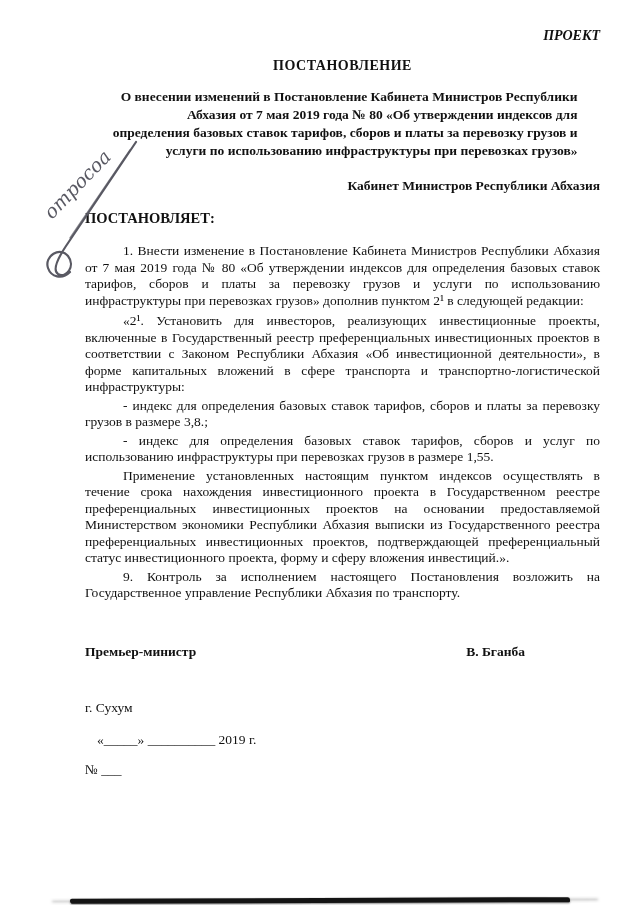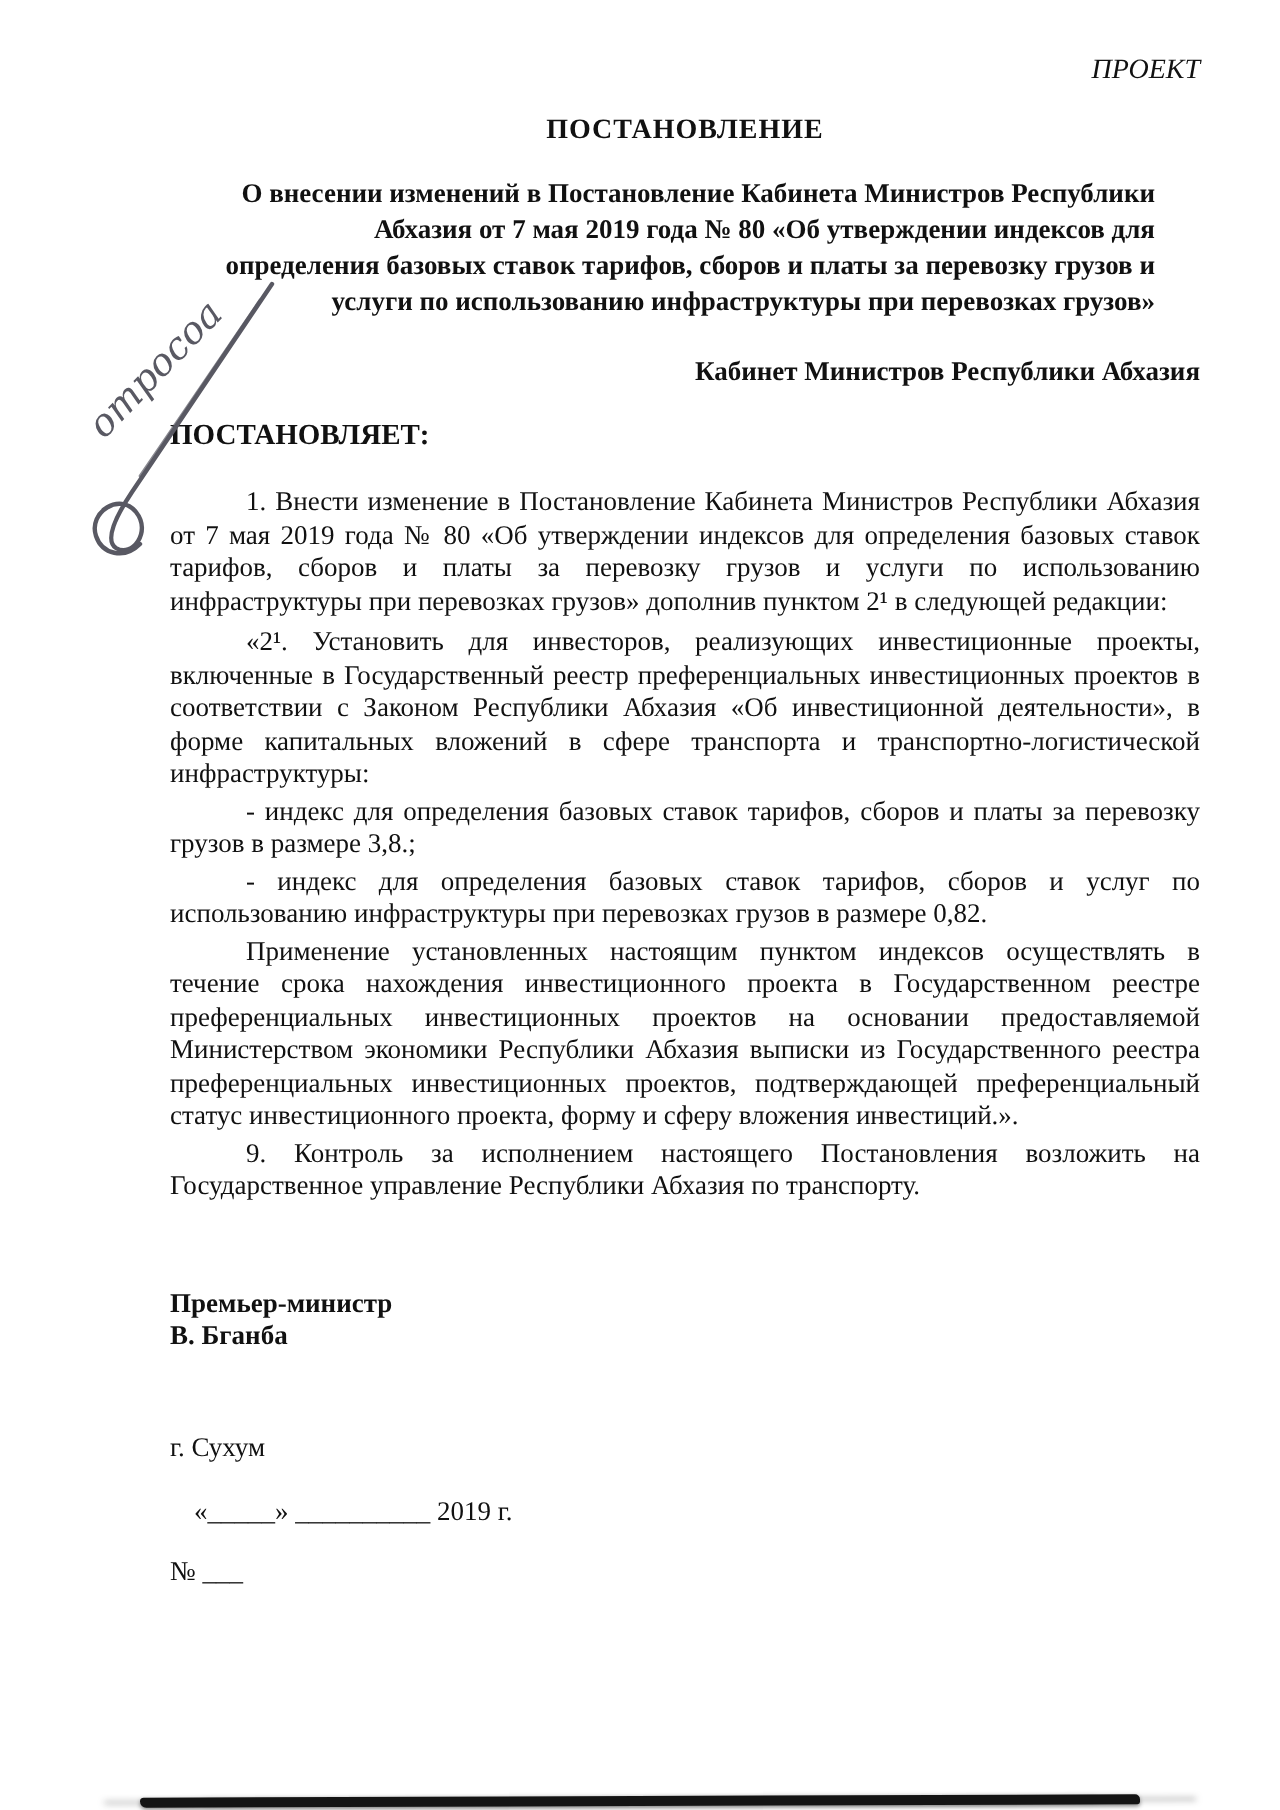--- a/index.html
+++ b/index.html
@@ -15,21 +15,21 @@
   .page {
     position: relative;
     width: 640px;
     height: 905px;
     background: #ffffff;
     box-sizing: border-box;
     padding: 28px 40px 0 85px;
   }
   .project {
     text-align: right;
-    font-weight: normal;
+    font-weight: bold;
     font-style: italic;
     font-size: 14px;
     margin: 0 0 14px 0;
   }
   .doc-type {
     text-align: center;
     font-weight: bold;
     font-size: 14px;
     margin: 0 0 14px 0;
     letter-spacing: 0.5px;
@@ -62,21 +62,20 @@
   .ind { text-indent: 38px; }
   .gap-before { margin-top: 4px; }
   .sig-row {
     display: flex;
     justify-content: space-between;
     align-items: baseline;
     font-weight: bold;
     font-size: 13.5px;
     margin-top: 42px;
     padding-right: 75px;
-    flex-direction: column;
   }
   .place-line {
     font-size: 13.5px;
     margin: 40px 0 12px 0;
   }
   .date-line {
     font-size: 13.5px;
     margin: 16px 0 0 12px;
   }
   .number-line {
@@ -120,21 +119,21 @@
 
   <div class="doc-title">О внесении изменений в Постановление Кабинета Министров Республики Абхазия от 7 мая 2019 года № 80 «Об утверждении индексов для определения базовых ставок тарифов, сборов и платы за перевозку грузов и услуги по использованию инфраструктуры при перевозках грузов»</div>
 
   <div class="authority">Кабинет Министров Республики Абхазия</div>
 
   <div class="resolves">ПОСТАНОВЛЯЕТ:</div>
 
   <p class="body-text ind">1. Внести изменение в Постановление Кабинета Министров Республики Абхазия от 7 мая 2019 года № 80 «Об утверждении индексов для определения базовых ставок тарифов, сборов и платы за перевозку грузов и услуги по использованию инфраструктуры при перевозках грузов» дополнив пунктом 2¹ в следующей редакции:</p>
   <p class="body-text ind gap-before">«2¹. Установить для инвесторов, реализующих инвестиционные проекты, включенные в Государственный реестр преференциальных инвестиционных проектов в соответствии с Законом Республики Абхазия «Об инвестиционной деятельности», в форме капитальных вложений в сфере транспорта и транспортно-логистической инфраструктуры:</p>
   <p class="body-text ind">- индекс для определения базовых ставок тарифов, сборов и платы за перевозку грузов в размере 3,8.;</p>
-  <p class="body-text ind">- индекс для определения базовых ставок тарифов, сборов и услуг по использованию инфраструктуры при перевозках грузов в размере 0,82.</p>
+  <p class="body-text ind">- индекс для определения базовых ставок тарифов, сборов и услуг по использованию инфраструктуры при перевозках грузов в размере 1,55.</p>
   <p class="body-text ind">Применение установленных настоящим пунктом индексов осуществлять в течение срока нахождения инвестиционного проекта в Государственном реестре преференциальных инвестиционных проектов на основании предоставляемой Министерством экономики Республики Абхазия выписки из Государственного реестра преференциальных инвестиционных проектов, подтверждающей преференциальный статус инвестиционного проекта, форму и сферу вложения инвестиций.».</p>
   <p class="body-text ind">9. Контроль за исполнением настоящего Постановления возложить на Государственное управление Республики Абхазия по транспорту.</p>
 
   <div class="sig-row">
     <span>Премьер-министр</span>
     <span>В. Бганба</span>
   </div>
 
   <p class="place-line">г. Сухум</p>
   <p class="date-line">«_____» __________ 2019 г.</p>

